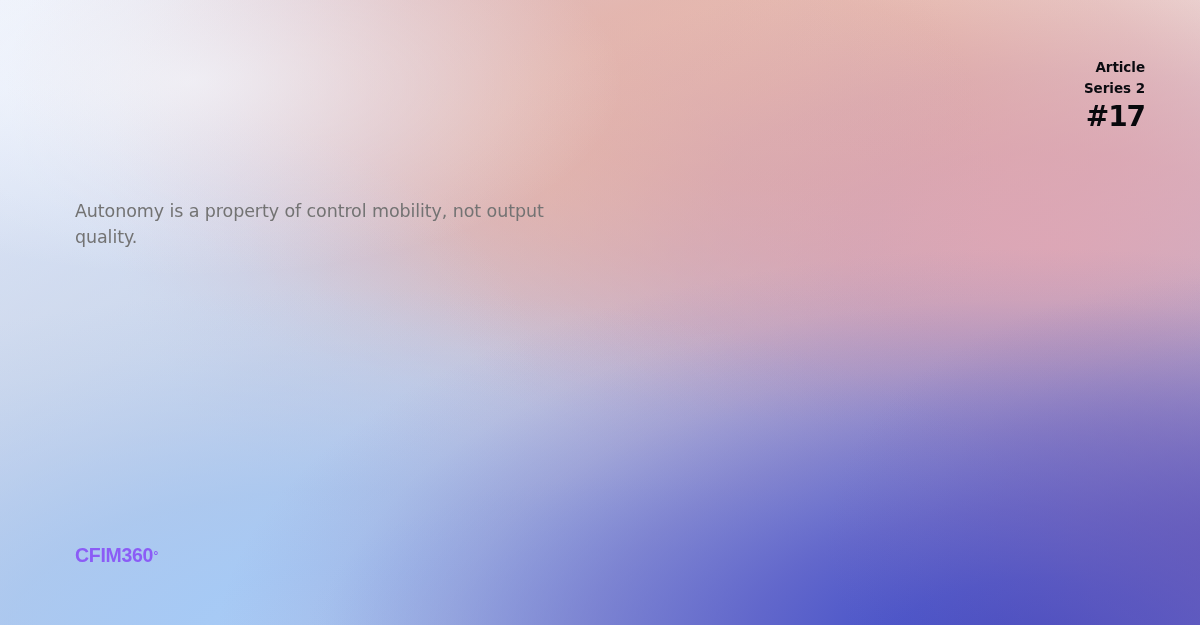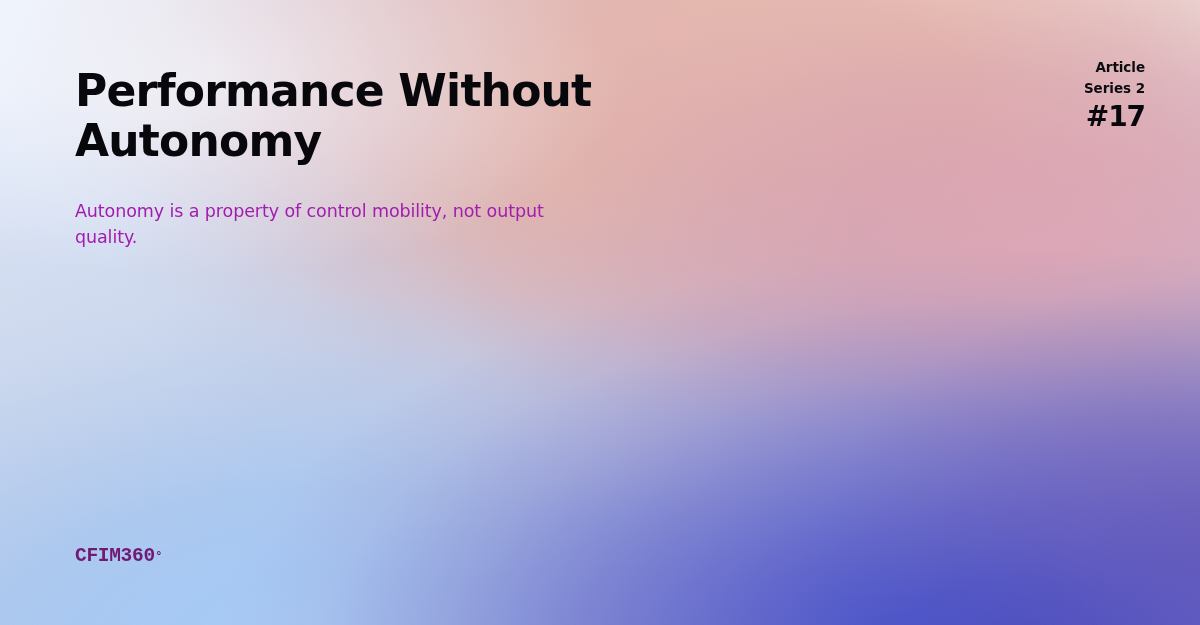--- a/index.html
+++ b/index.html
@@ -178,21 +178,21 @@
   #subheadline {
     position: absolute;
     left: 75px;
     top: 199px;
     width: 510px;
     font-family: "DejaVu Sans", sans-serif;
     font-size: 17.5px;
     line-height: 1.47;
     font-weight: 400;
     letter-spacing: -0.1px;
-    color: #a21caf;
+    color: #737373;
   }
 
   #meta-block {
     position: absolute;
     right: 55px;
     top: 57px;
     text-align: right;
   }
 
   #meta-label {
@@ -214,25 +214,25 @@
     letter-spacing: -1.1px;
     color: #08080c;
   }
 
   #brand {
     position: absolute;
     left: 75px;
     bottom: 58px;
     display: flex;
     align-items: center;
-    font-family: Liberation Mono, monospace;
+    font-family: Liberation Sans, sans-serif;
     font-size: 19.5px;
     font-weight: 700;
     letter-spacing: -0.3px;
-    color: #701a75;
+    color: #8b5cf6;
   }
 
   #brand-degree {
     font-size: 12px;
     line-height: 1;
     margin-top: 1px;
     margin-left: 0.5px;
     font-weight: 700;
   }
 </style>
@@ -248,24 +248,20 @@
   <div class="mesh" id="mesh-warmstreak"></div>
   <div class="mesh" id="mesh-paleblue"></div>
   <div class="mesh" id="mesh-sky"></div>
   <div class="mesh" id="mesh-bluedip"></div>
   <div class="mesh" id="mesh-indigo"></div>
   <div class="mesh" id="mesh-violet"></div>
   <div class="mesh" id="mesh-haze"></div>
 
   <div id="content">
 
-    <div id="headline-block">
-      <h1 id="headline">Performance Without
-Autonomy</h1>
-    </div>
 
     <p id="subheadline">Autonomy is a property of control mobility, not output quality.</p>
 
     <div id="meta-block">
       <div id="meta-label">Article
 Series 2</div>
       <div id="meta-number">#17</div>
     </div>
 
     <div id="brand">

